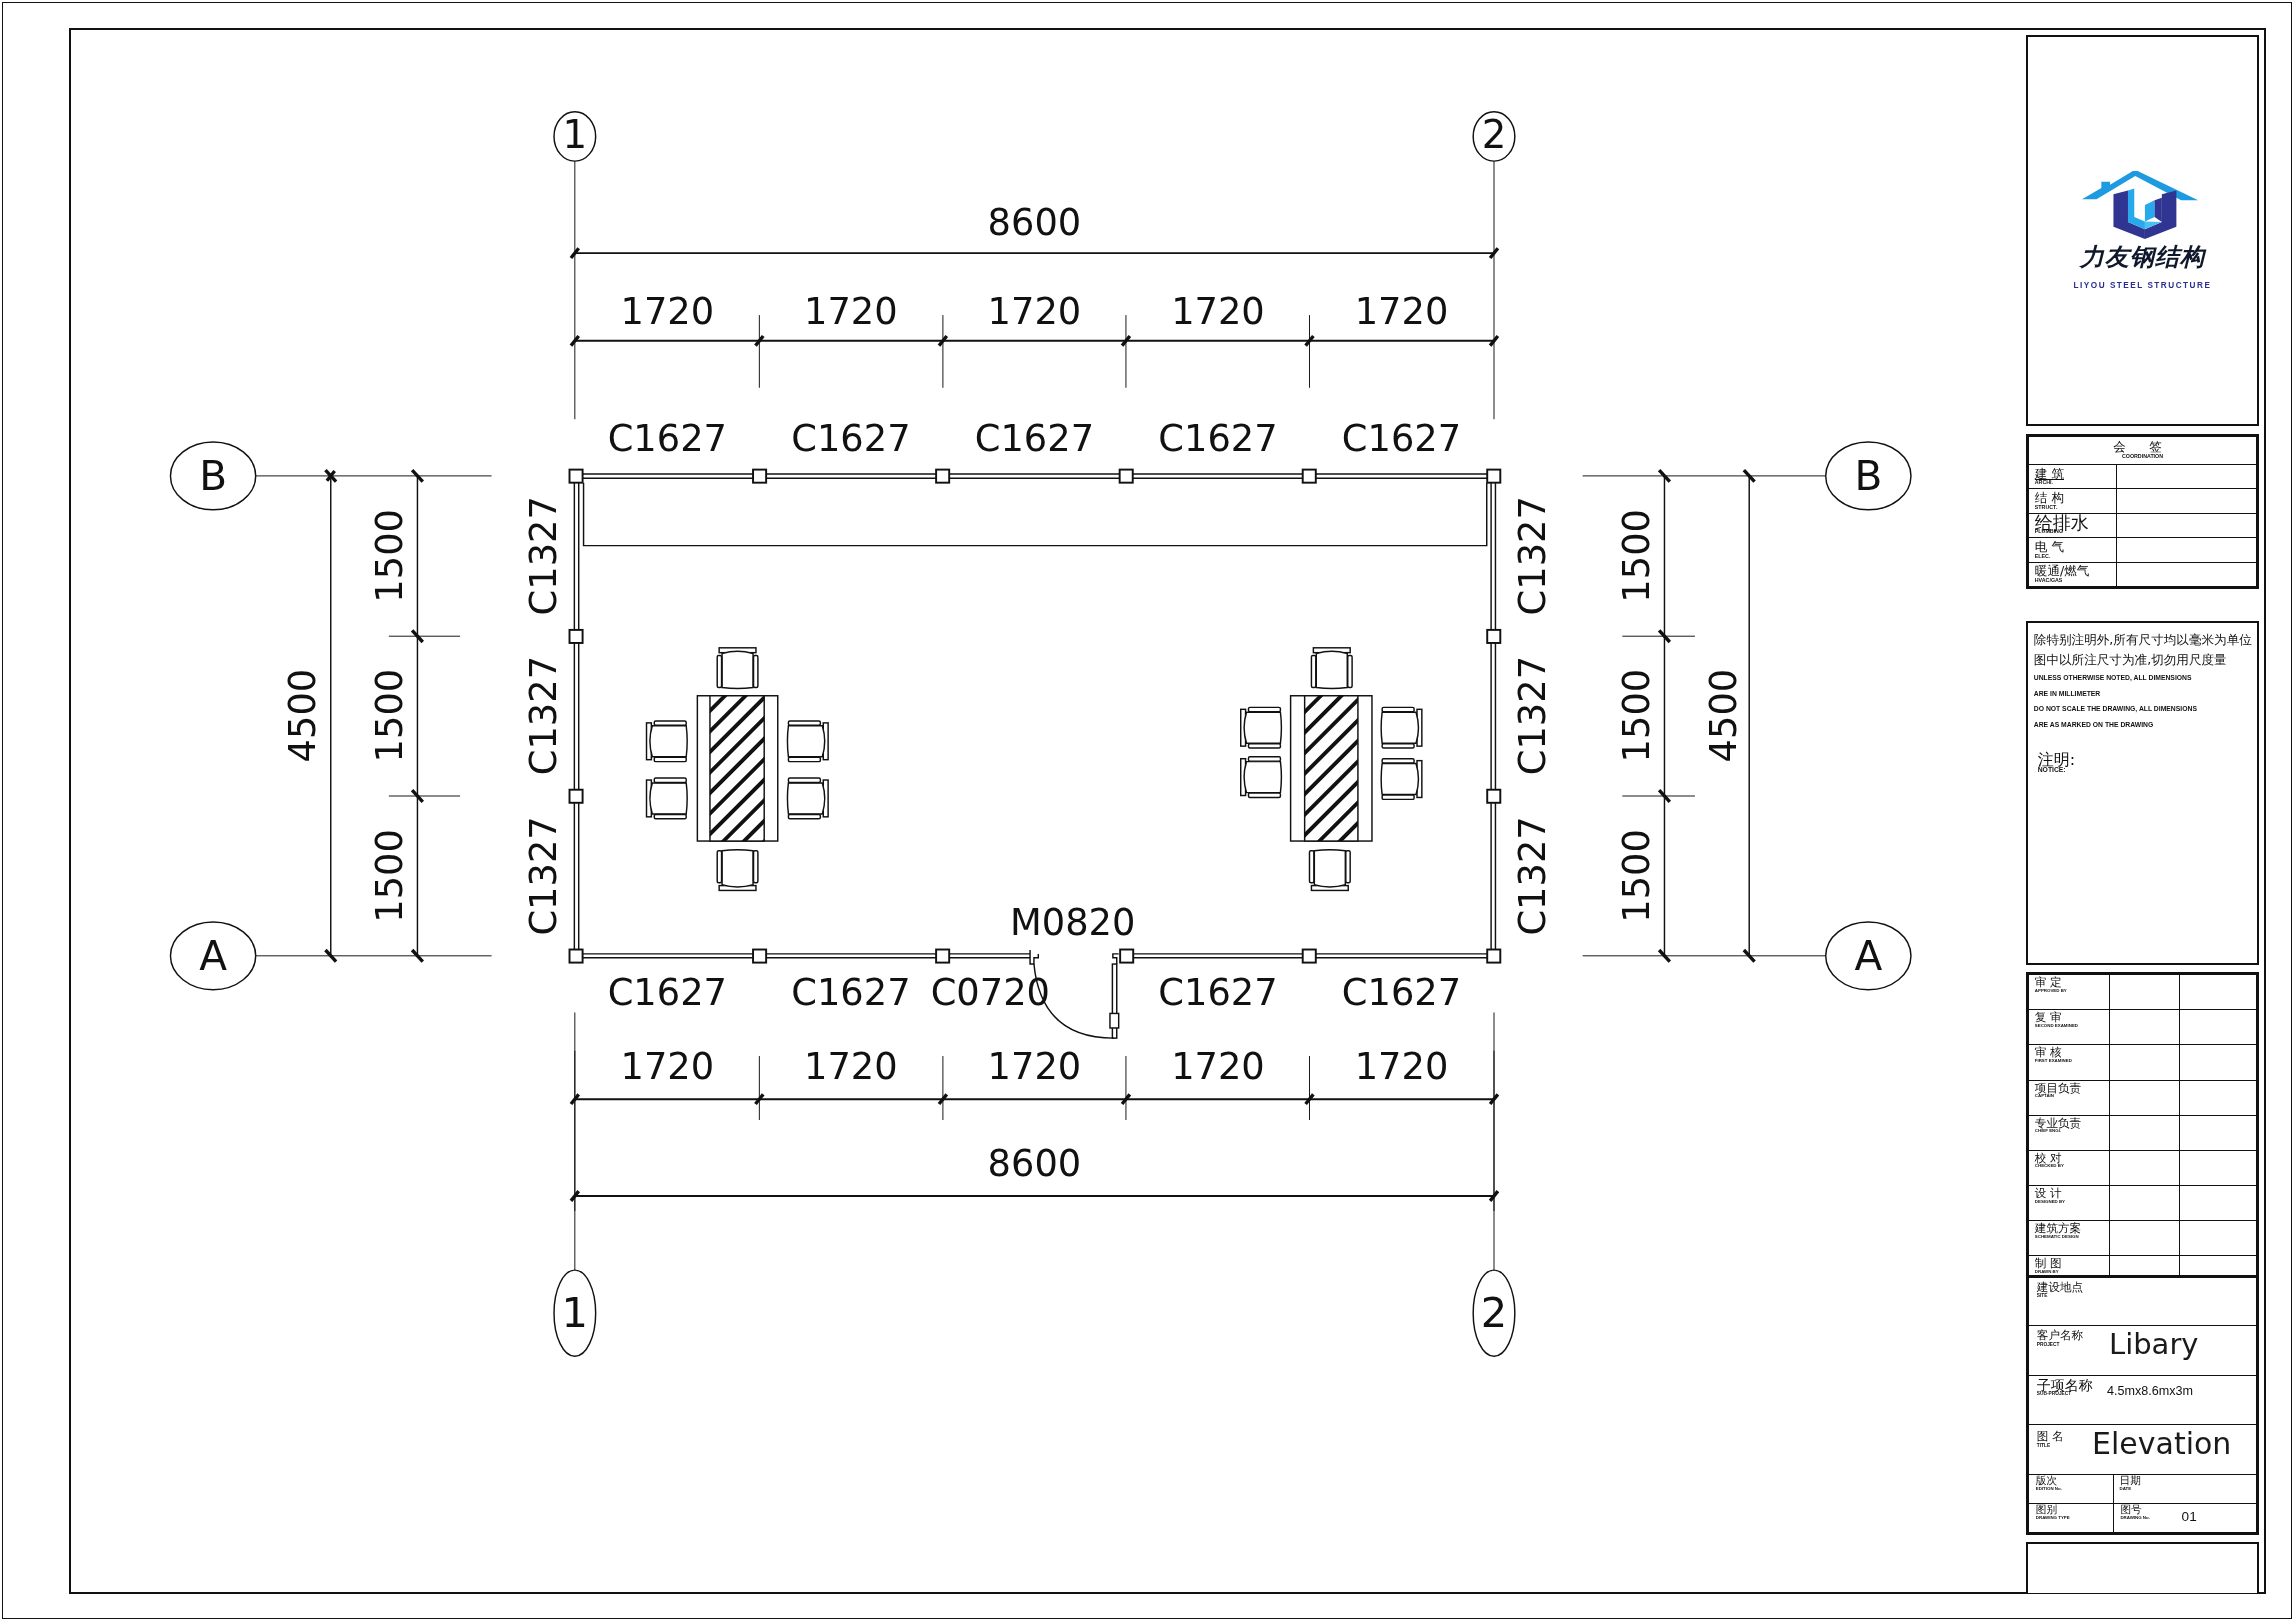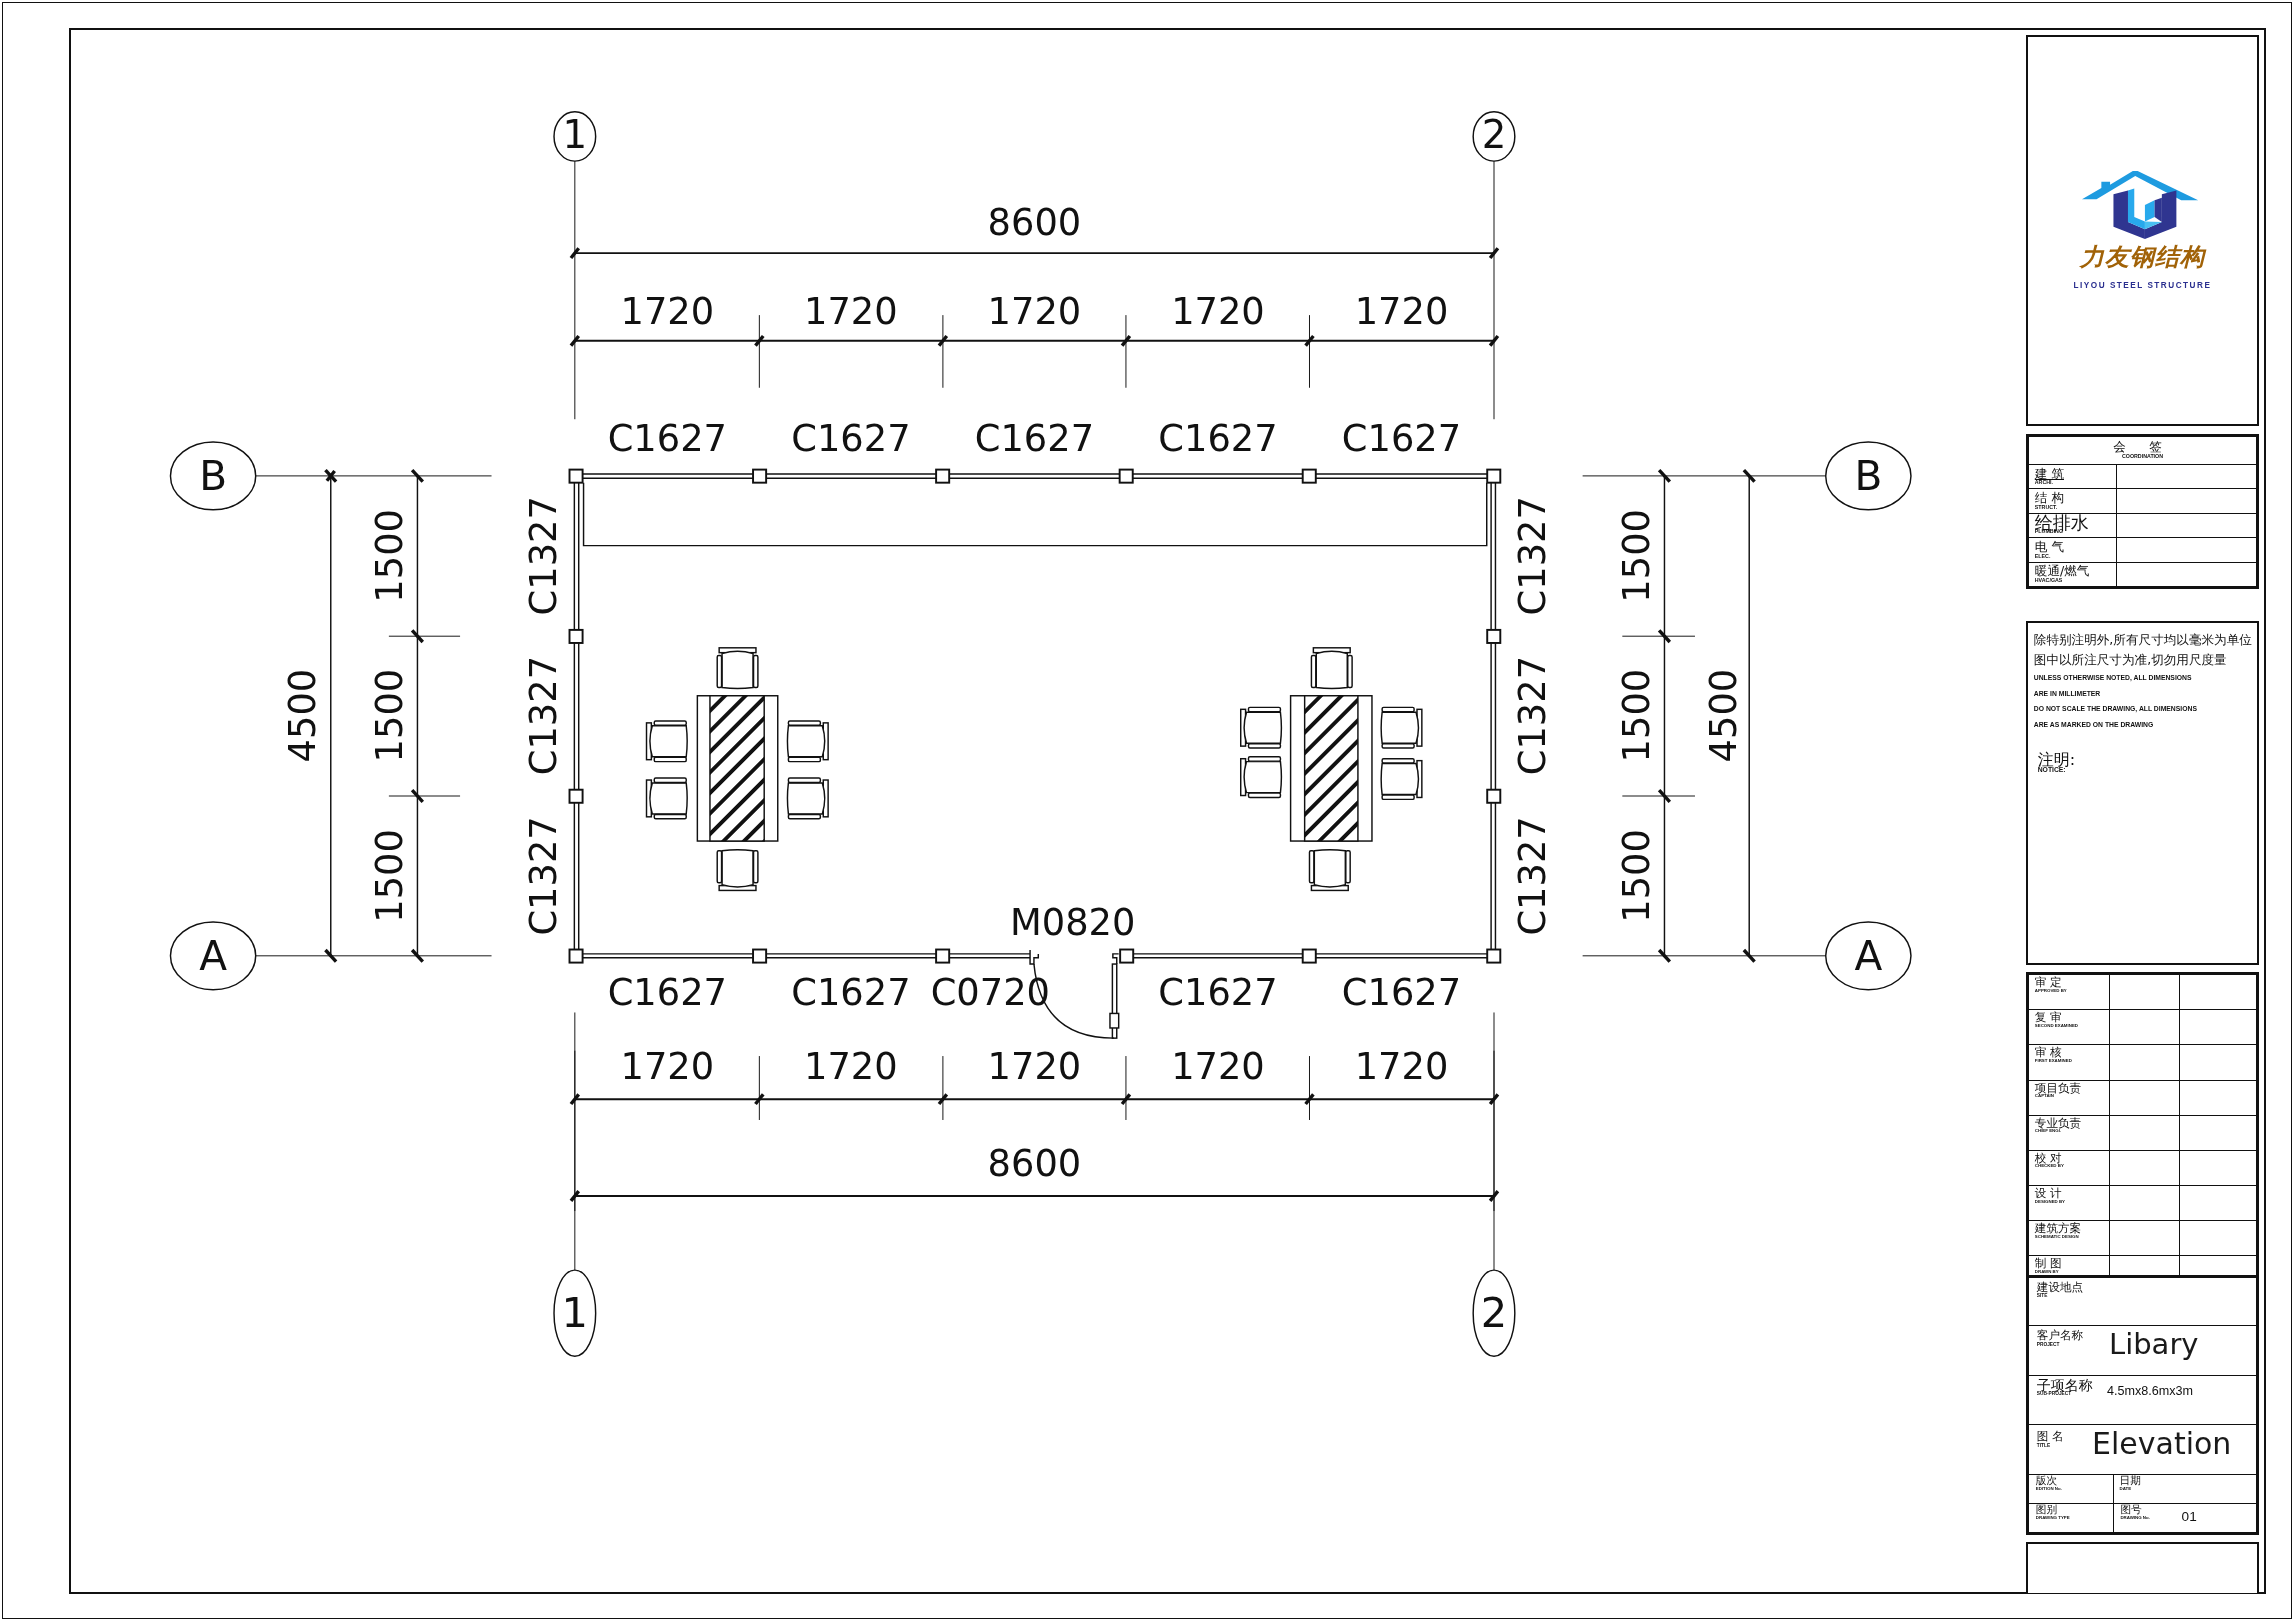--- a/index.html
+++ b/index.html
@@ -12,21 +12,21 @@
   
   .tb { position: absolute; left: 2026px; width: 233px; border: 2.9px solid #111; box-sizing: border-box; background: #fff; }
   .tb-logo { top: 35px; height: 391px; }
   .tb-coord { top: 434px; height: 155px; }
   .tb-notes { top: 621px; height: 344px; }
   .tb-sign { top: 972px; height: 361px; }
   .tb-proj { top: 1275px; height: 260px; }
   .tb-extra { top: 1542px; height: 51px; border-bottom: none; }
 
   .logo-wrap { position: absolute; left: 0; top: 0; width: 100%; height: 100%; display: flex; flex-direction: column; align-items: center; justify-content: center; }
-  .logo-cn { font-family: "DejaVu Sans", sans-serif; font-weight: bold; font-style: italic; color: #a16207; font-size: 24px; letter-spacing: 1px; margin-top: 2.9px; }
+  .logo-cn { font-family: "DejaVu Sans", sans-serif; font-weight: bold; font-style: italic; color: #0f172a; font-size: 24px; letter-spacing: 1px; margin-top: 2.9px; }
   .logo-en { font-family: "Liberation Sans", sans-serif; font-weight: bold; color: #2a2f8f; font-size: 8.2px; letter-spacing: 1.5px; margin-top: 8px; }
 
   table.grid { width: 100%; height: 100%; border-collapse: collapse; }
   table.grid td { border: 1.5px solid #111; vertical-align: top; padding: 1.9px 5.8px; }
   .cn { font-family: "DejaVu Sans", sans-serif; font-size: 16px; line-height: 15.5px; color: #111; display: block; }
   .en { font-family: "Liberation Sans", sans-serif; font-size: 5.3px; font-weight: bold; line-height: 5.8px; color: #111; display: block; }
   .coord-head { text-align: center; vertical-align: middle !important; }
   .coord-head .cn { font-size: 14.5px; letter-spacing: 9.7px; }
 
   .notes-body { padding: 6.8px 5.8px; }

